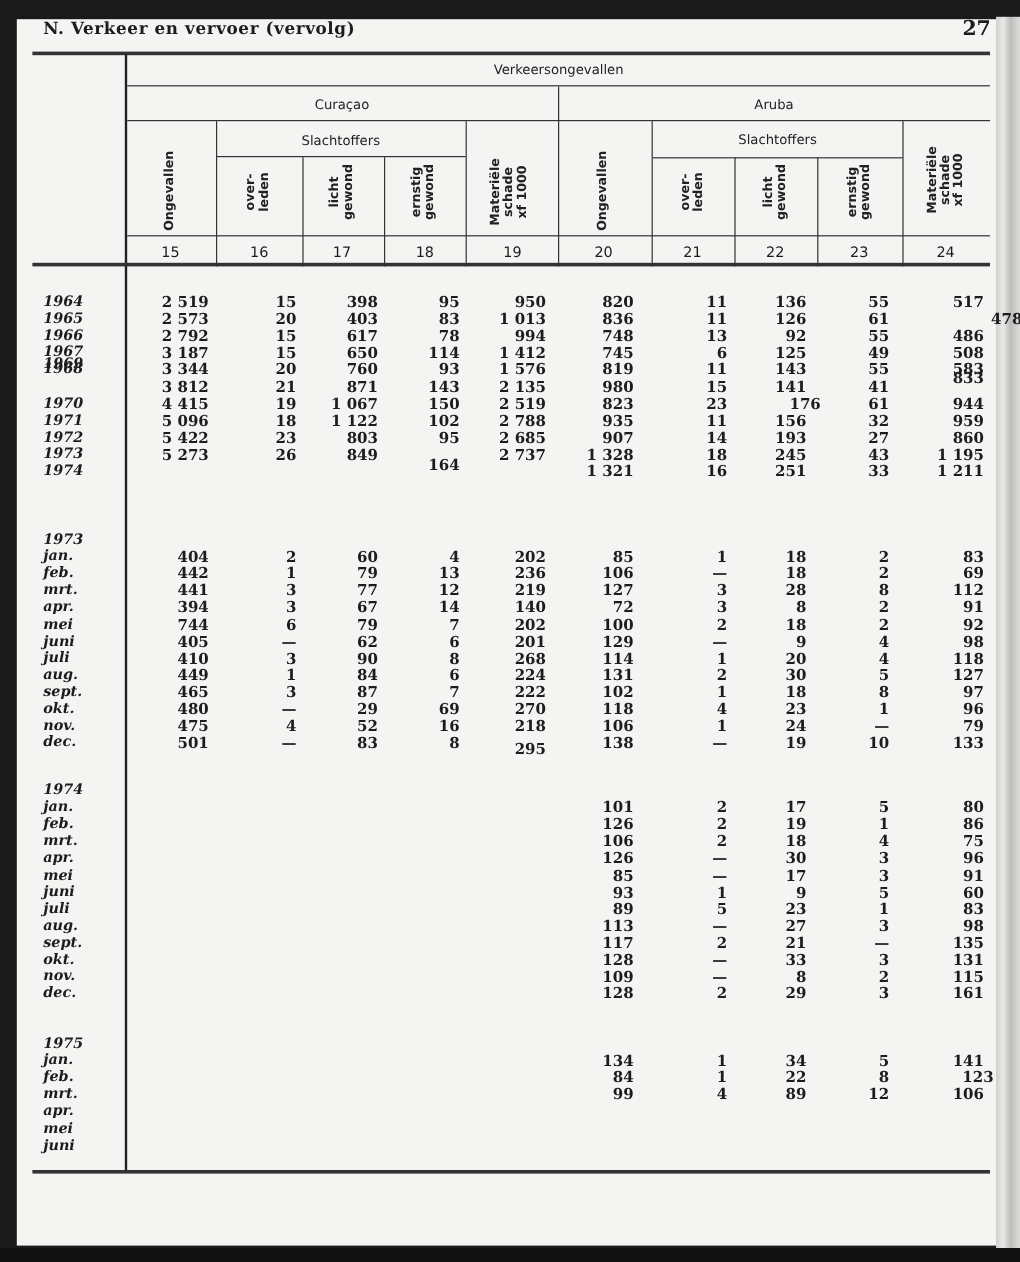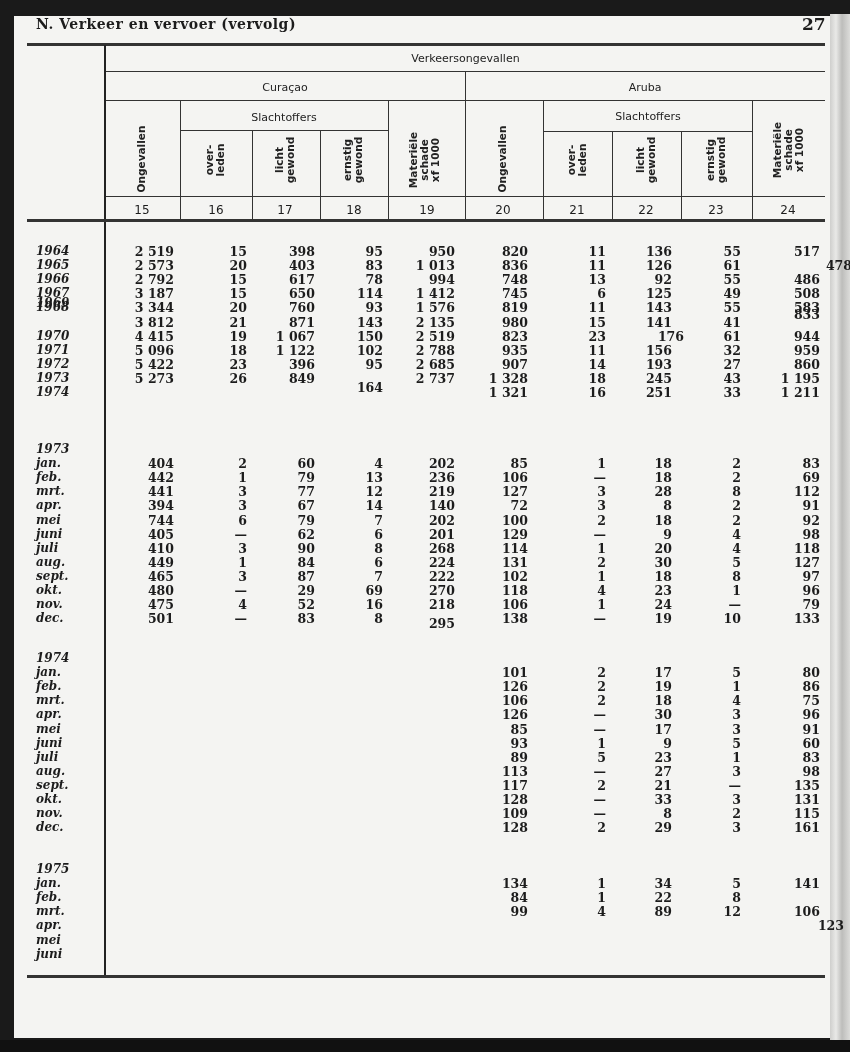--- a/index.html
+++ b/index.html
@@ -202,21 +202,21 @@
     <div class="cell" style="top: 342.7px; left: 323px; width: 60px;">102</div>
     <div class="cell" style="top: 342.7px; left: 395px; width: 60px;">2 788</div>
     <div class="cell" style="top: 342.7px; left: 468px; width: 60px;">935</div>
     <div class="cell" style="top: 342.7px; left: 546px; width: 60px;">11</div>
     <div class="cell" style="top: 342.7px; left: 612px; width: 60px;">156</div>
     <div class="cell" style="top: 342.7px; left: 681px; width: 60px;">32</div>
     <div class="cell" style="top: 342.7px; left: 760px; width: 60px;">959</div>
     <div class="row-label" style="top: 356.8px;">1972</div>
     <div class="cell" style="top: 356.8px; left: 114px; width: 60px;">5 422</div>
     <div class="cell" style="top: 356.8px; left: 187px; width: 60px;">23</div>
-    <div class="cell" style="top: 356.8px; left: 255px; width: 60px;">396</div>
+    <div class="cell" style="top: 356.8px; left: 255px; width: 60px;">803</div>
     <div class="cell" style="top: 356.8px; left: 323px; width: 60px;">95</div>
     <div class="cell" style="top: 356.8px; left: 395px; width: 60px;">2 685</div>
     <div class="cell" style="top: 356.8px; left: 468px; width: 60px;">907</div>
     <div class="cell" style="top: 356.8px; left: 546px; width: 60px;">14</div>
     <div class="cell" style="top: 356.8px; left: 612px; width: 60px;">193</div>
     <div class="cell" style="top: 356.8px; left: 681px; width: 60px;">27</div>
     <div class="cell" style="top: 356.8px; left: 760px; width: 60px;">860</div>
     <div class="row-label" style="top: 370.9px;">1973</div>
     <div class="cell" style="top: 370.9px; left: 114px; width: 60px;">5 273</div>
     <div class="cell" style="top: 370.9px; left: 187px; width: 60px;">26</div>
@@ -445,21 +445,21 @@
     <div class="cell" style="top: 876.1px; left: 468px; width: 60px;">134</div>
     <div class="cell" style="top: 876.1px; left: 546px; width: 60px;">1</div>
     <div class="cell" style="top: 876.1px; left: 612px; width: 60px;">34</div>
     <div class="cell" style="top: 876.1px; left: 681px; width: 60px;">5</div>
     <div class="cell" style="top: 876.1px; left: 760px; width: 60px;">141</div>
     <div class="row-label" style="top: 890.2px;">feb.</div>
     <div class="cell" style="top: 890.2px; left: 468px; width: 60px;">84</div>
     <div class="cell" style="top: 890.2px; left: 546px; width: 60px;">1</div>
     <div class="cell" style="top: 890.2px; left: 612px; width: 60px;">22</div>
     <div class="cell" style="top: 890.2px; left: 681px; width: 60px;">8</div>
-    <div class="cell" style="top: 890.2px; left: 784px; width: 60px; margin-top: 28px;">123</div>
+    <div class="cell" style="top: 890.2px; left: 768px; width: 60px;">123</div>
     <div class="row-label" style="top: 904.3px;">mrt.</div>
     <div class="cell" style="top: 904.3px; left: 468px; width: 60px;">99</div>
     <div class="cell" style="top: 904.3px; left: 546px; width: 60px;">4</div>
     <div class="cell" style="top: 904.3px; left: 612px; width: 60px;">89</div>
     <div class="cell" style="top: 904.3px; left: 681px; width: 60px;">12</div>
     <div class="cell" style="top: 904.3px; left: 760px; width: 60px;">106</div>
     <div class="row-label" style="top: 918.4px;">apr.</div>
     <div class="row-label" style="top: 932.5px;">mei</div>
     <div class="row-label" style="top: 946.6px;">juni</div>
   </div>

